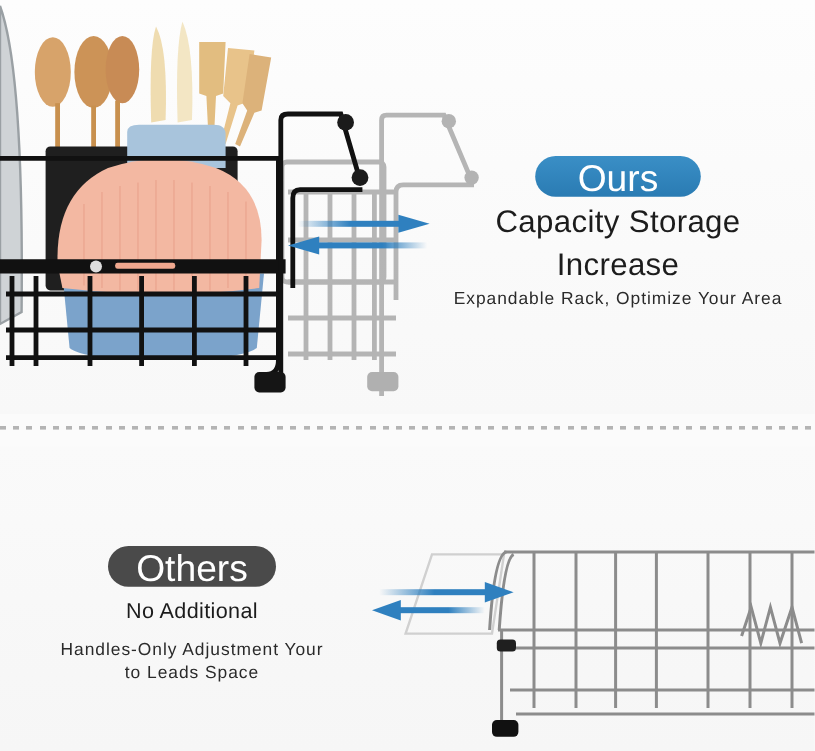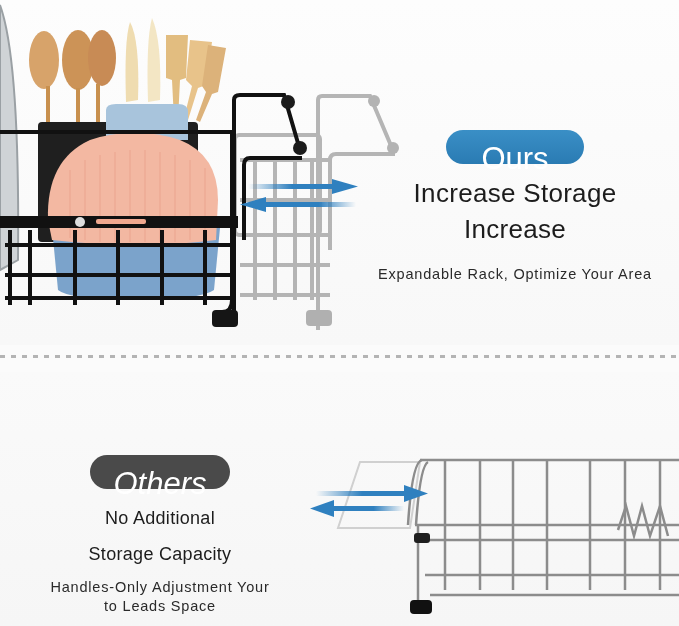--- a/index.html
+++ b/index.html
@@ -14,29 +14,29 @@
       position: absolute; left: 0; top: 355px; width: 679px; height: 3px;
       background-image: repeating-linear-gradient(90deg,#b4b4b4 0 5px,transparent 5px 11px);
     }
 
     .label-block { position: absolute; text-align: center; }
     .label-block.ours { left: 360px; top: 130px; width: 310px; }
     .label-block.others { left: 20px; top: 455px; width: 280px; }
 
     .pill {
       display: inline-block; color: #fff; font-size: 31px; line-height: 34px;
-      padding: 12px 22px; border-radius: 18px; height: 34px;
+      padding: 2px 22px; border-radius: 18px; height: 34px;
     }
     .pill.blue { background: linear-gradient(180deg,#3a8fc6,#2a7bb3); width: 138px; }
-    .pill.dark { background: #4a4a4a; width: 140px; font-style: italic; }
+    .pill.dark { background: #4a4a4a; width: 140px; }
 
     .headline { font-size: 26px; line-height: 32px; color: #1c1c1c; letter-spacing: 0.3px; }
     .ours .headline { margin-top: 4px; }
     .others .headline { font-size: 18px; margin-top: 4px; }
-    .sub { font-size: 14.5px; line-height: 19px; color: #2a2a2a; letter-spacing: 0.8px; margin-top: 20px; }
+    .sub { font-size: 14.5px; line-height: 19px; color: #2a2a2a; letter-spacing: 0.8px; margin-top: 4px; }
     .others .sub { margin-top: 8px; }
 
     .illus { position: absolute; }
   </style>
 </head>
 <body>
 
 <div class="panel panel-top"></div>
 <div class="panel panel-bottom"></div>
 <div class="divider"></div>
@@ -134,24 +134,23 @@
   <g>
     <rect x="16" y="51" width="92" height="5" fill="url(#afade)"></rect>
     <polygon points="104,45 128,53.5 104,62" fill="#2f80bf"></polygon>
     <rect x="28" y="66" width="76" height="5" fill="url(#bfade)"></rect>
     <polygon points="34,60 10,68.5 34,77" fill="#2f80bf"></polygon>
   </g>
 </svg>
 
 <div class="label-block ours">
   <div class="pill blue">Ours</div>
-  <div class="headline">Increase Storage</div>
+  <div class="headline">Capacity Storage</div>
   <div class="headline">Increase</div>
   <div class="sub">Expandable Rack, Optimize Your Area</div>
 </div>
 
 <div class="label-block others">
   <div class="pill dark">Others</div>
   <div class="headline">No Additional</div>
-  <div class="headline">Storage Capacity</div>
   <div class="sub">Handles-Only Adjustment Your</div>
   <div class="sub" style="margin-top:0">to Leads Space</div>
 </div>
 
 </body></html>

